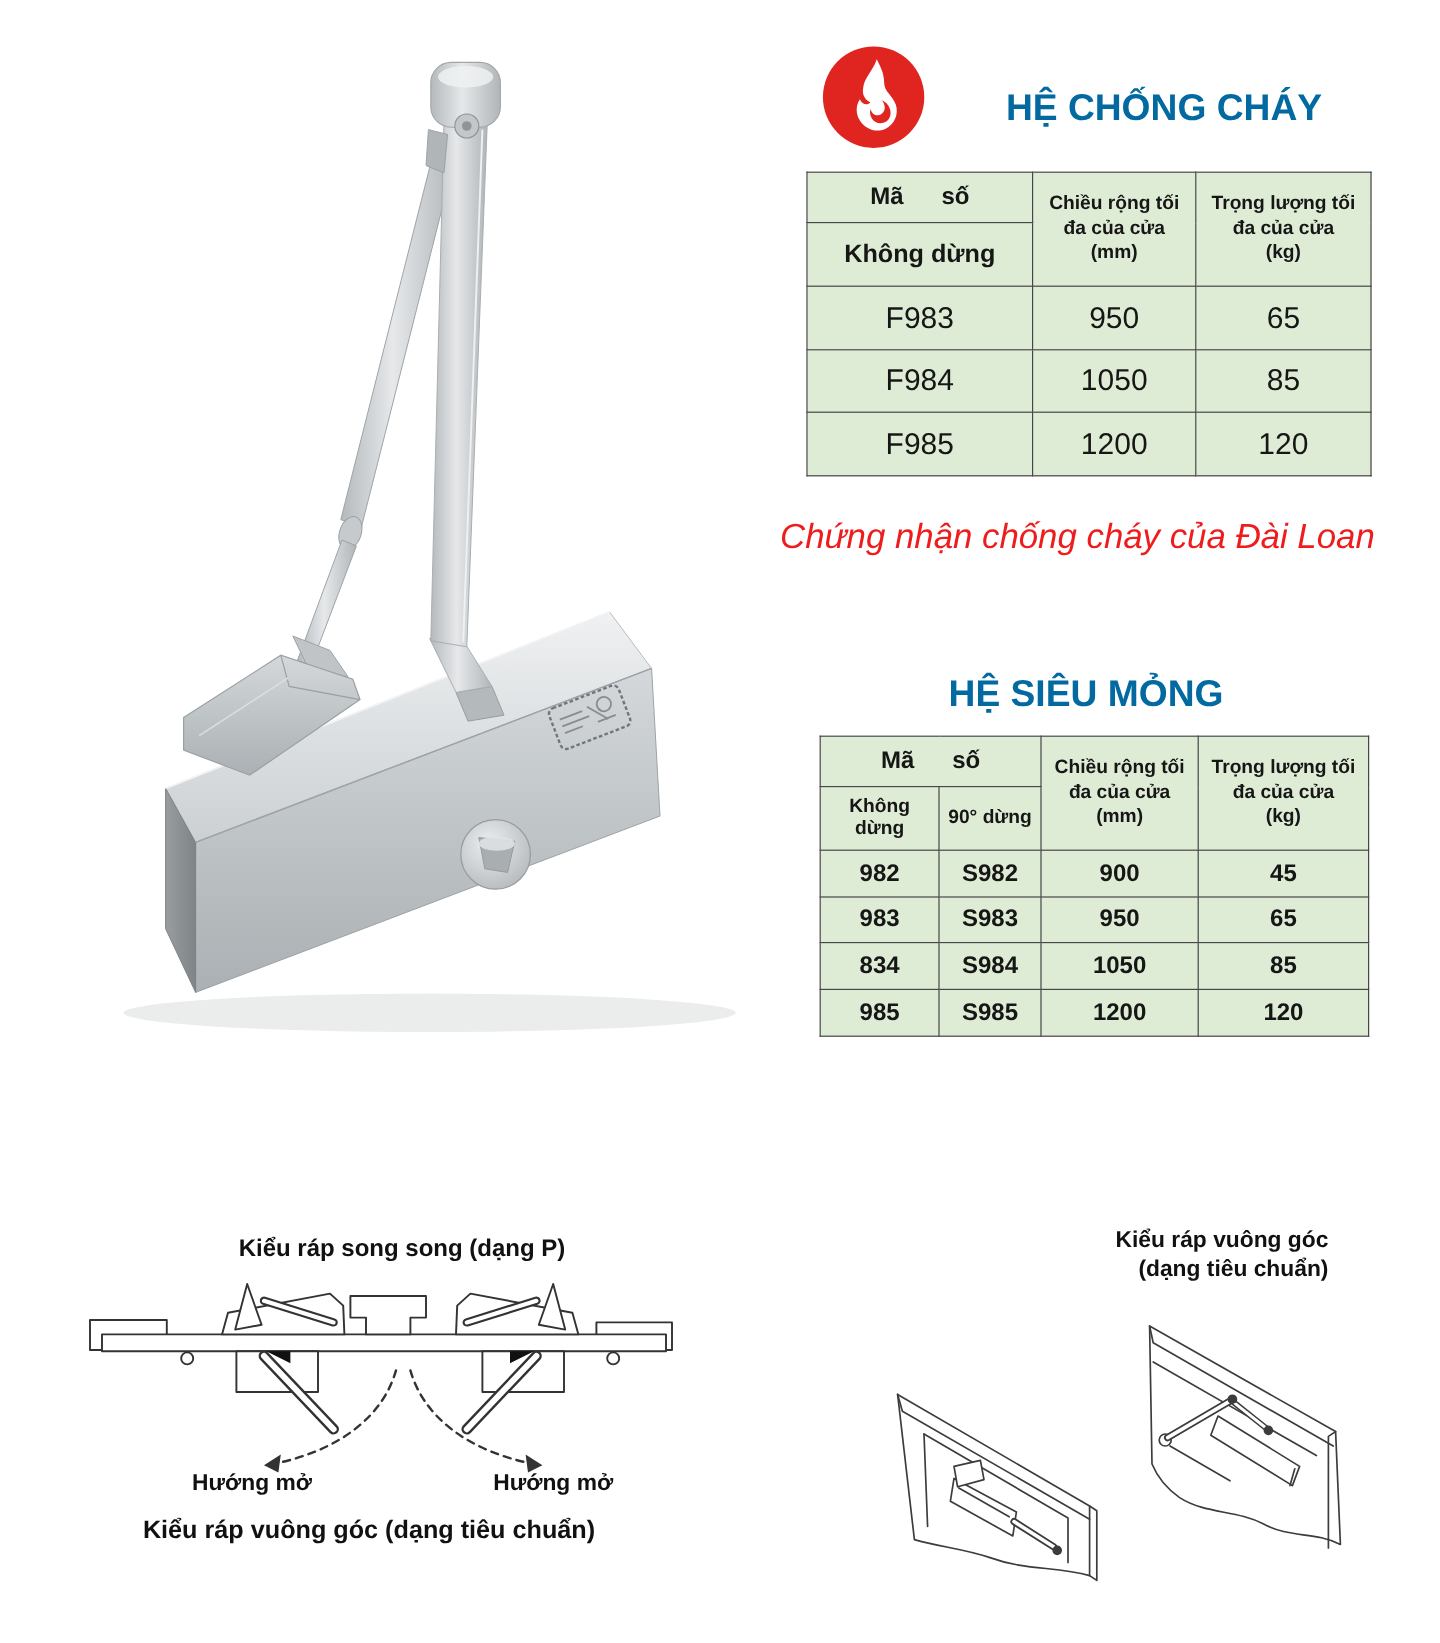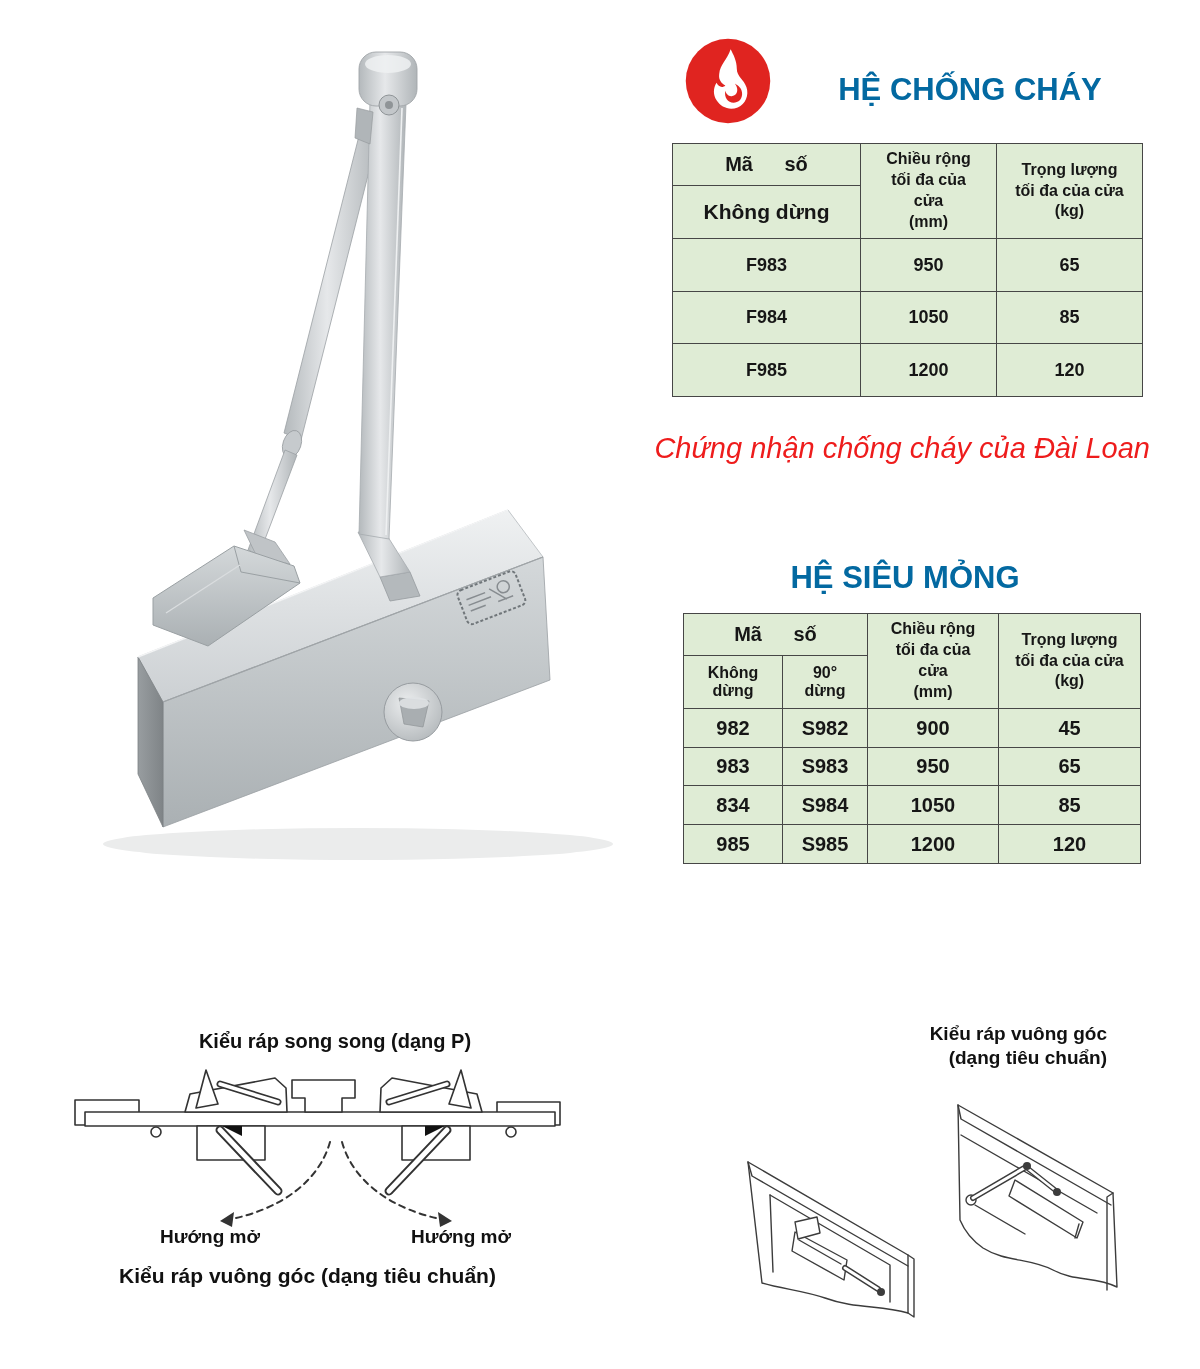--- a/index.html
+++ b/index.html
@@ -1,28 +1,28 @@
 <!DOCTYPE html>
 <html><head>
 <meta charset="utf-8">
 <style>
   html,body{margin:0;padding:0;background:#ffffff;}
   .canvas{position:relative;width:1200px;height:1369px;background:#ffffff;overflow:hidden;
           font-family:"Liberation Sans","DejaVu Sans",sans-serif;color:#1a1a1a;}
   .abs{position:absolute;}
   .red-title{color:#0369a1;font-weight:bold;font-size:31px;text-align:center;white-space:nowrap;}
-  .cert-note{color:#ee1c1c;font-style:italic;font-size:29px;text-align:right;white-space:nowrap;}
+  .cert-note{color:#ee1c1c;font-style:italic;font-size:29px;text-align:left;white-space:nowrap;}
   .spec-table{border-collapse:collapse;table-layout:fixed;}
   .spec-table td{border:1px solid #464646;background:#dfecd5;text-align:center;vertical-align:middle;
-                 padding:0 16px;color:#161616;}
+                 padding:0 4px;color:#161616;}
   .h-code{font-size:20px;font-weight:bold;word-spacing:1.3em;}
   .h-sub{font-size:21px;font-weight:bold;}
   .h-sub-sm{font-size:16px;font-weight:bold;}
   .h-col{font-size:16px;font-weight:bold;line-height:1.3;}
-  .cell-lg{font-size:18px;font-weight:bold;}
+  .cell-lg{font-size:25px;font-weight:normal;}
   .cell-md{font-size:20px;font-weight:bold;}
   .caption{font-weight:bold;font-size:20px;text-align:center;color:#111;}
   .caption-sm{font-weight:bold;font-size:19px;text-align:right;color:#111;white-space:pre-line;line-height:1.25;}
   svg{display:block;}
 </style>
 </head>
 <body>
 
 <div class="canvas">
 

